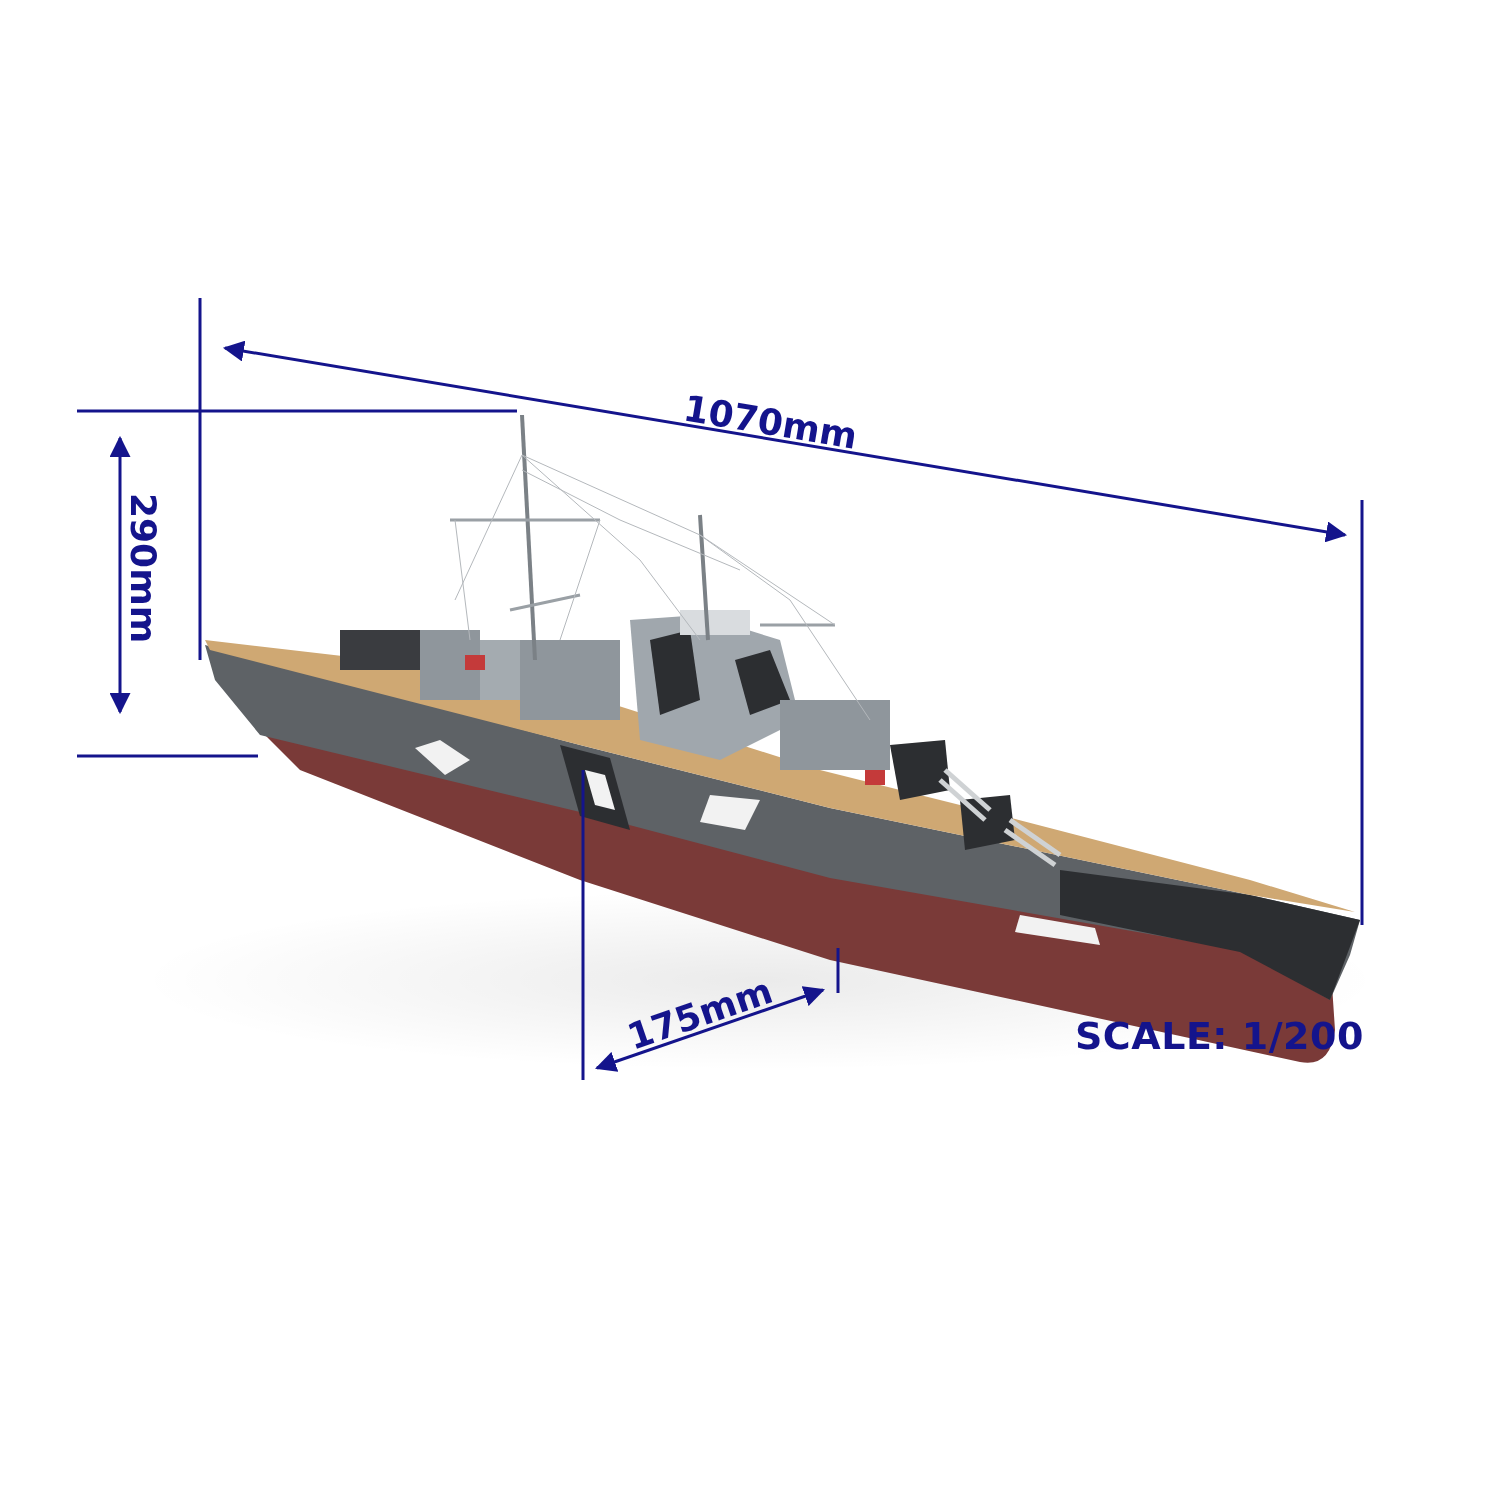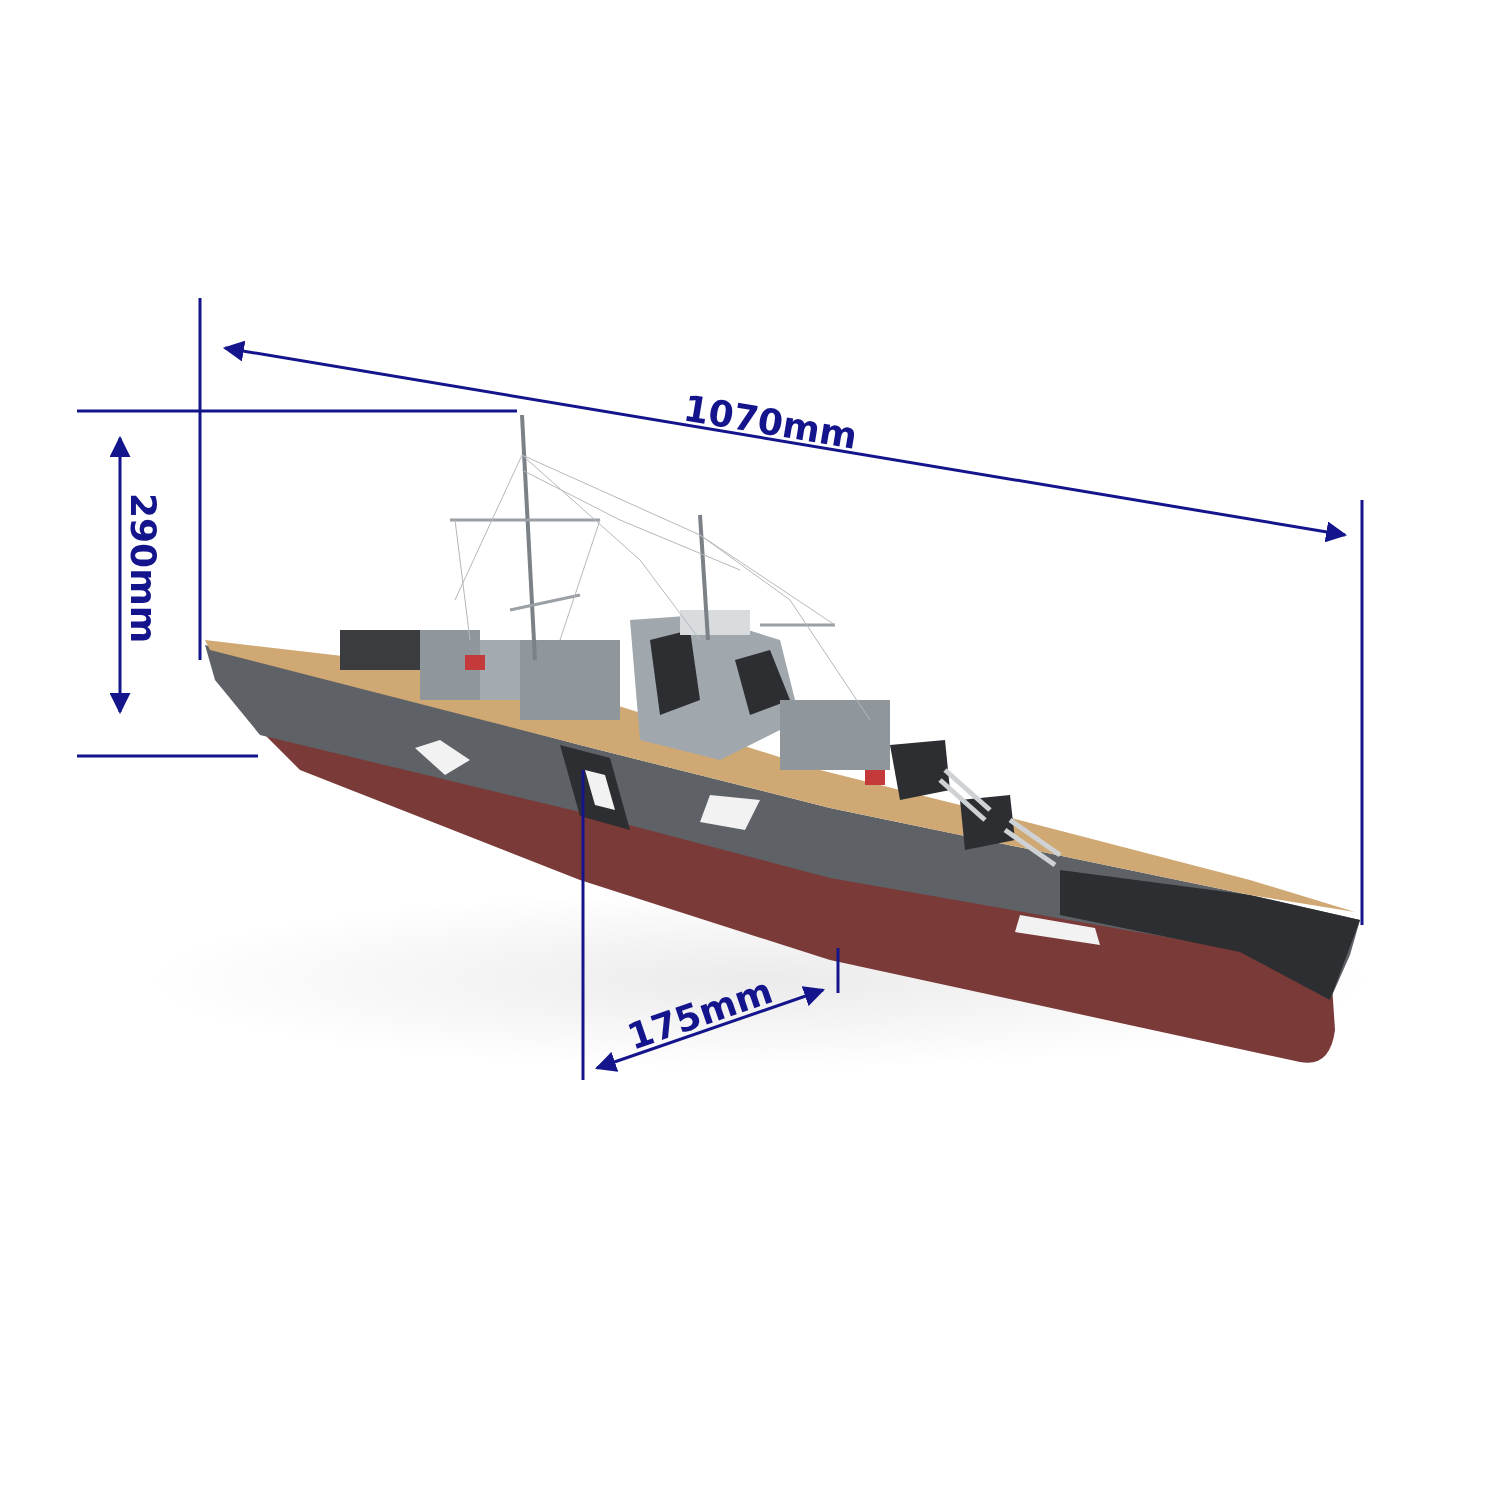--- a/index.html
+++ b/index.html
@@ -96,13 +96,14 @@
       <line x1="838" y1="948" x2="838" y2="993"></line>
 
       <line x1="597" y1="1068" x2="823" y2="990" marker-start="url(#arrow)" marker-end="url(#arrow)"></line>
     </g>
 
     <text class="dim-label" font-size="36" transform="translate(682,420) rotate(9.5)"><tspan>1070mm</tspan></text>
     <text class="dim-label" font-size="36" transform="translate(131,493) rotate(90)"><tspan>290mm</tspan></text>
     <text class="dim-label" font-size="36" transform="translate(633,1050) rotate(-19)"><tspan>175mm</tspan></text>
   </svg>
 
+  <div class="scale-label">SCALE: 1/200</div>
 </div>
 
 </body></html>

